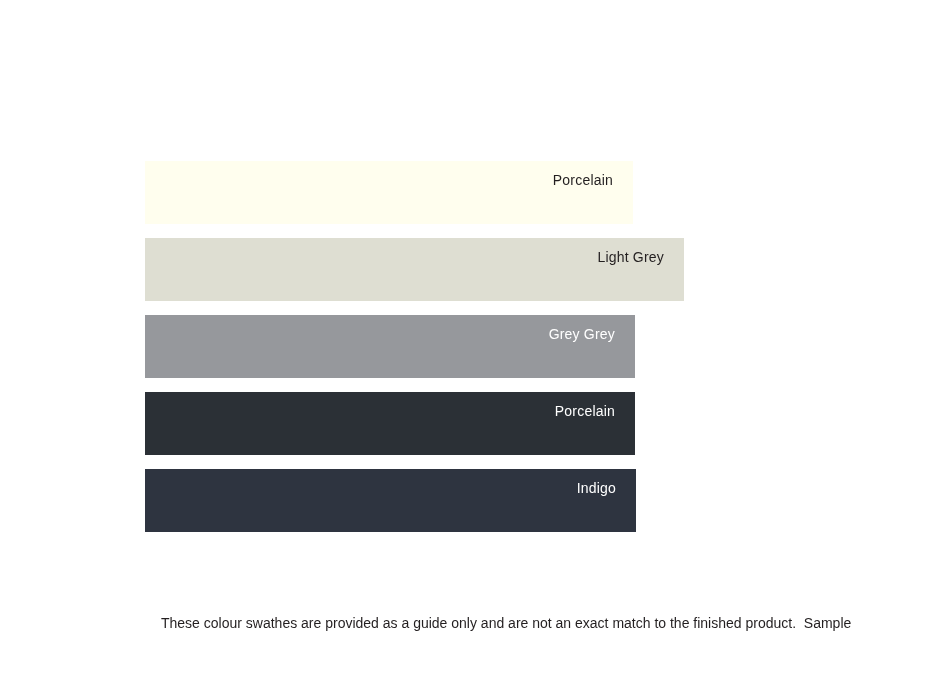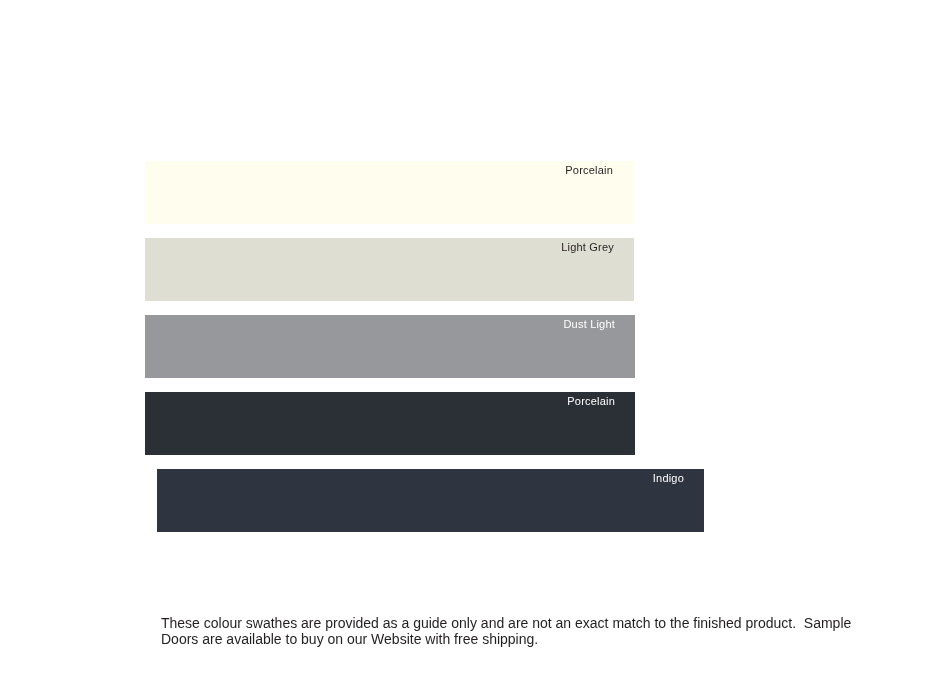--- a/index.html
+++ b/index.html
@@ -35,35 +35,35 @@
     position: relative;
     box-sizing: border-box;
     height: 63px;
     margin-bottom: 14px;
     display: block;
   }
 
   .swatch-label {
     position: absolute;
     right: 20px;
-    top: 2px;
-    font-size: 11px;
+    top: 12px;
+    font-size: 14px;
     line-height: 14px;
     letter-spacing: 0.2px;
     white-space: nowrap;
     font-family: "Liberation Sans", sans-serif;
   }
 
   
   .w-0 { width: 488px; }
   .w-1 { width: 491px; }
-  .w-2 { width: 489px; }
+  .w-2 { width: 539px; }
   .w-3 { width: 490px; }
   .w-4 { width: 490px; }
-  .w-5 { width: 547px; margin-left: 12px; }
+  .w-5 { width: 491px; }
 
   .footer-note {
     position: absolute;
     left: 161px;
     top: 616px;
     width: 630px;
     font-size: 14px;
     line-height: 15.5px;
     color: #231f20;
     font-family: Liberation Sans, sans-serif;
@@ -83,31 +83,30 @@
     <div class="swatch w-0" style="background-color: rgb(255, 254, 238);">
       <span class="swatch-label" style="color: rgb(35, 31, 32);">Porcelain</span>
     </div>
 
 
     <div class="swatch w-2" style="background-color: rgb(222, 222, 210);">
       <span class="swatch-label" style="color: rgb(35, 31, 32);">Light Grey</span>
     </div>
 
     <div class="swatch w-3" style="background-color: rgb(150, 152, 156);">
-      <span class="swatch-label" style="color: rgb(255, 255, 255);">Dust Light</span>
+      <span class="swatch-label" style="color: rgb(255, 255, 255);">Grey Grey</span>
     </div>
 
     <div class="swatch w-4" style="background-color: rgb(43, 48, 54);">
       <span class="swatch-label" style="color: rgb(255, 255, 255);">Porcelain</span>
     </div>
 
     <div class="swatch w-5" style="background-color: rgb(46, 52, 64);">
       <span class="swatch-label" style="color: rgb(255, 255, 255);">Indigo</span>
     </div>
 
   </div>
 
   <div class="footer-note">
     <span class="line">These colour swathes are provided as a guide only and are not an exact match to the finished product.  Sample</span>
-    <span class="line">Doors are available to buy on our Website with free shipping.</span>
   </div>
 
 </div>
 
 </body></html>

